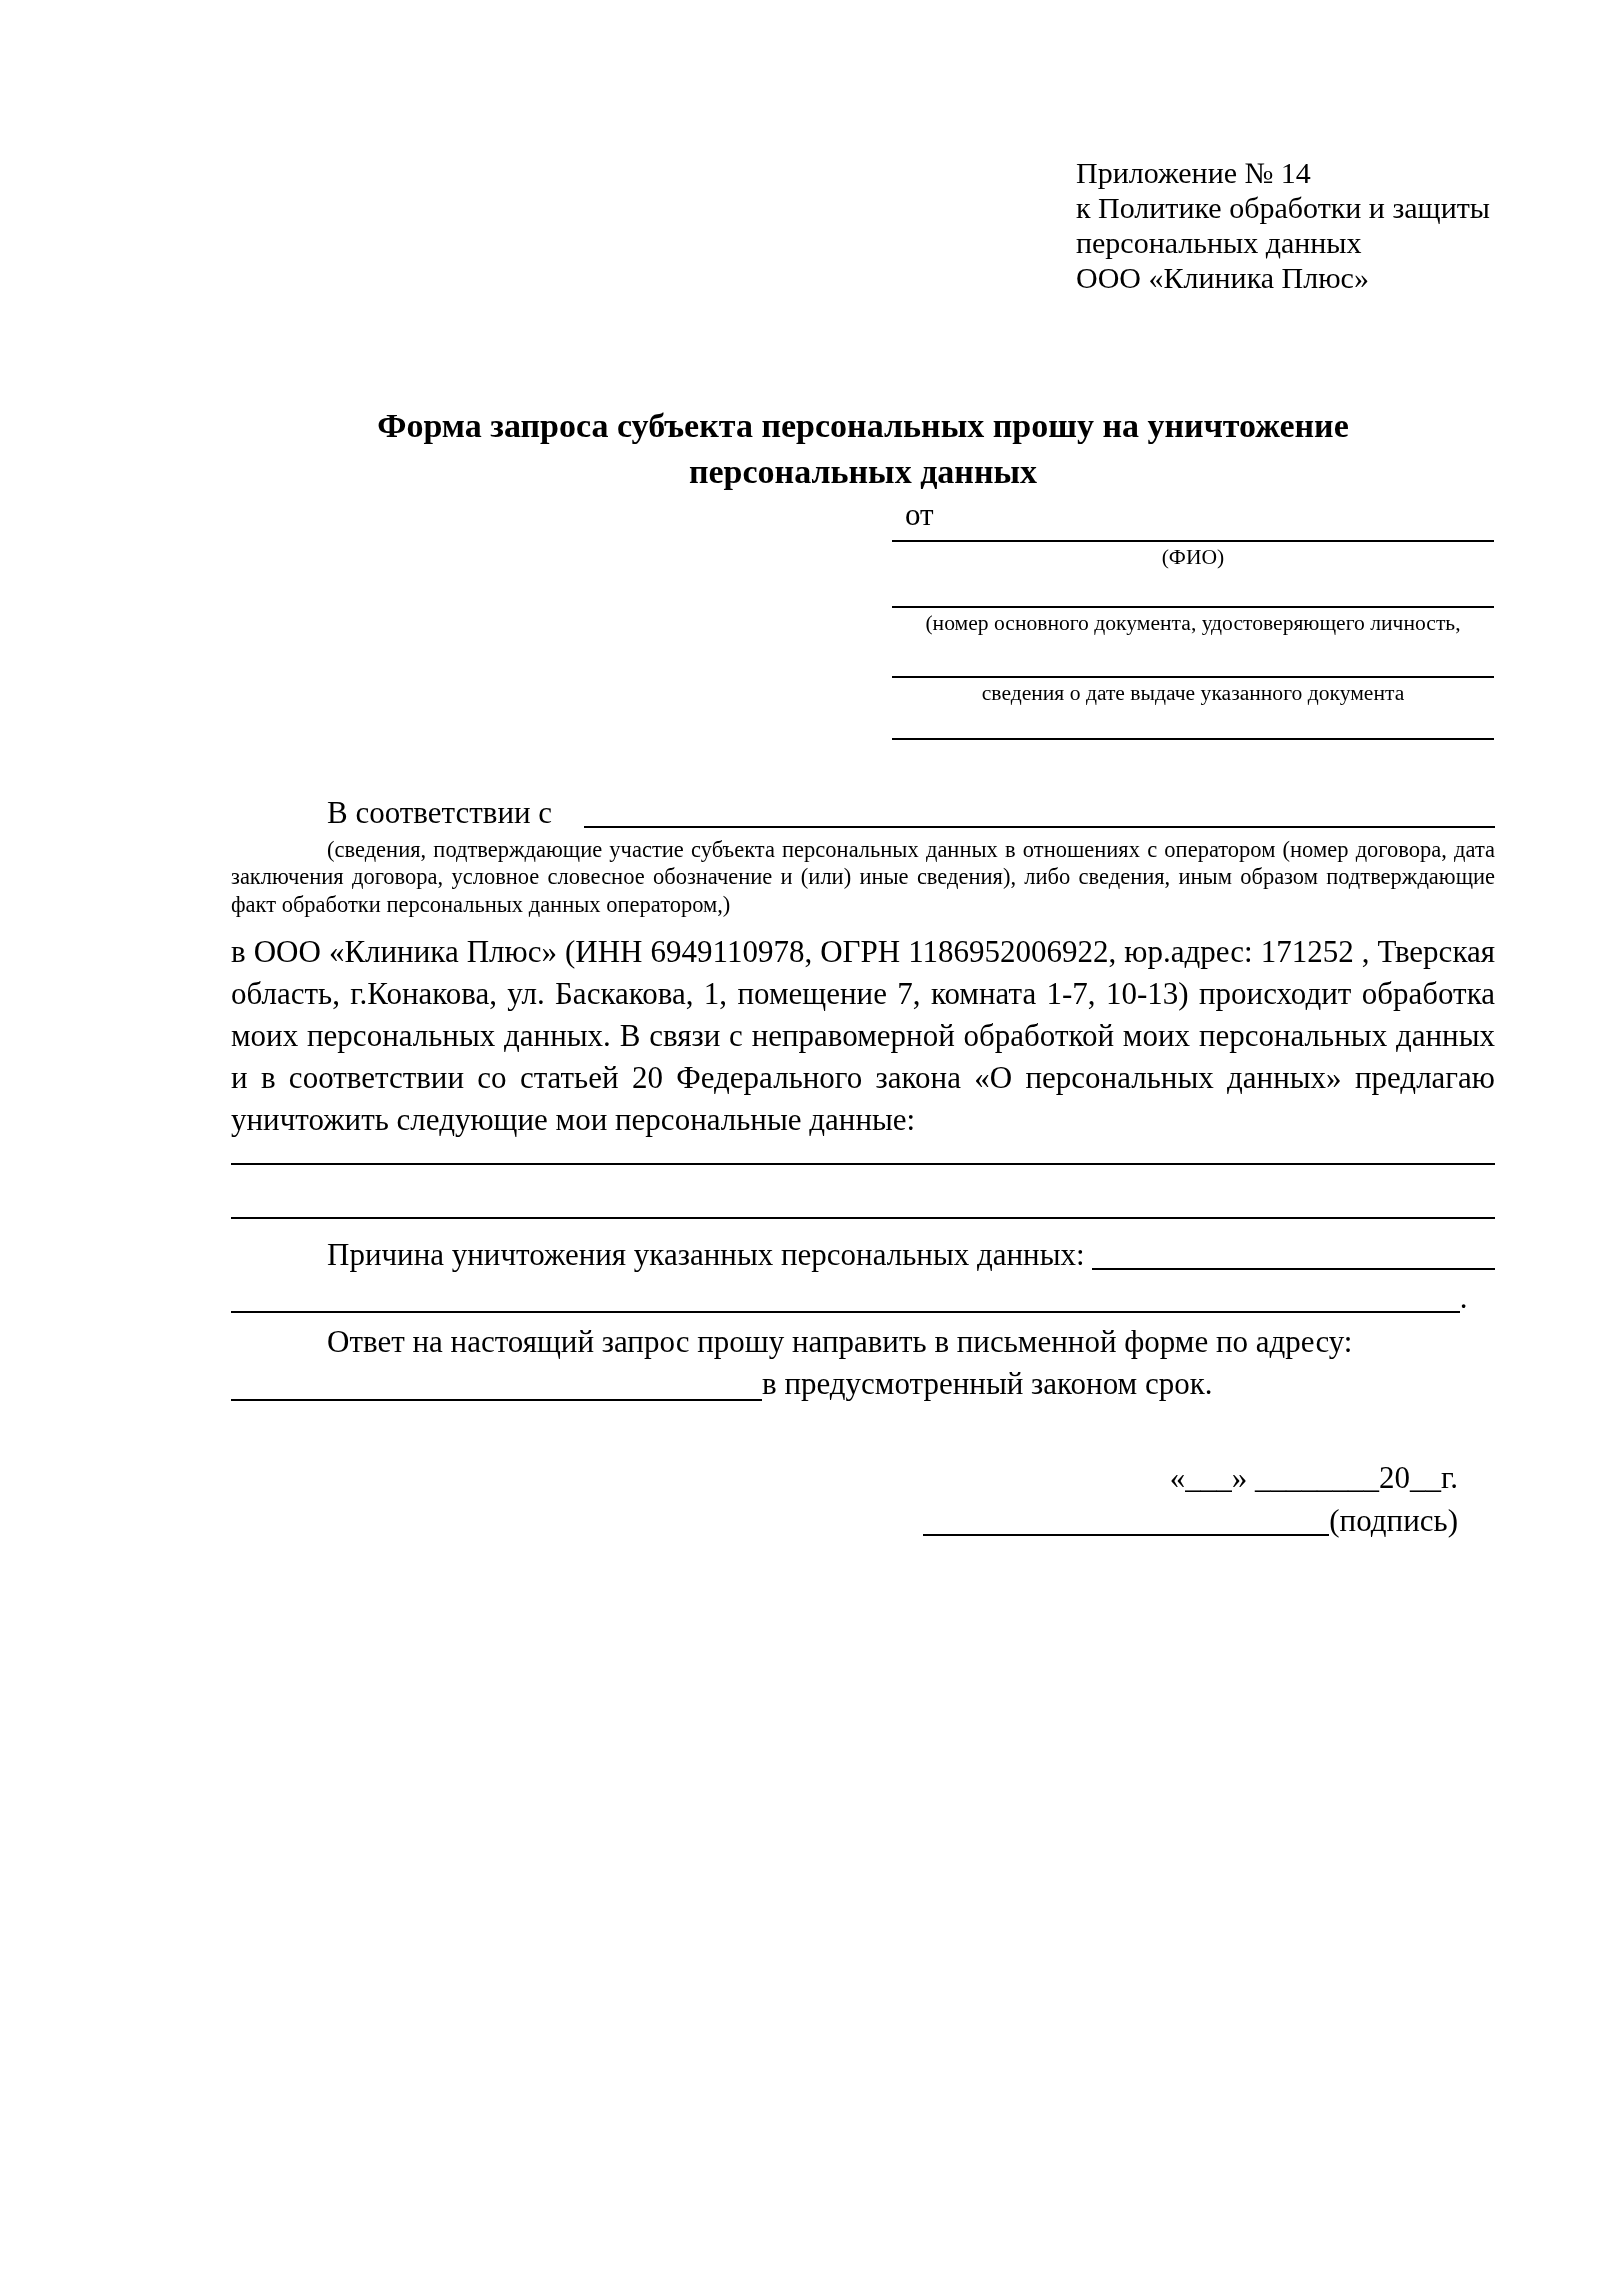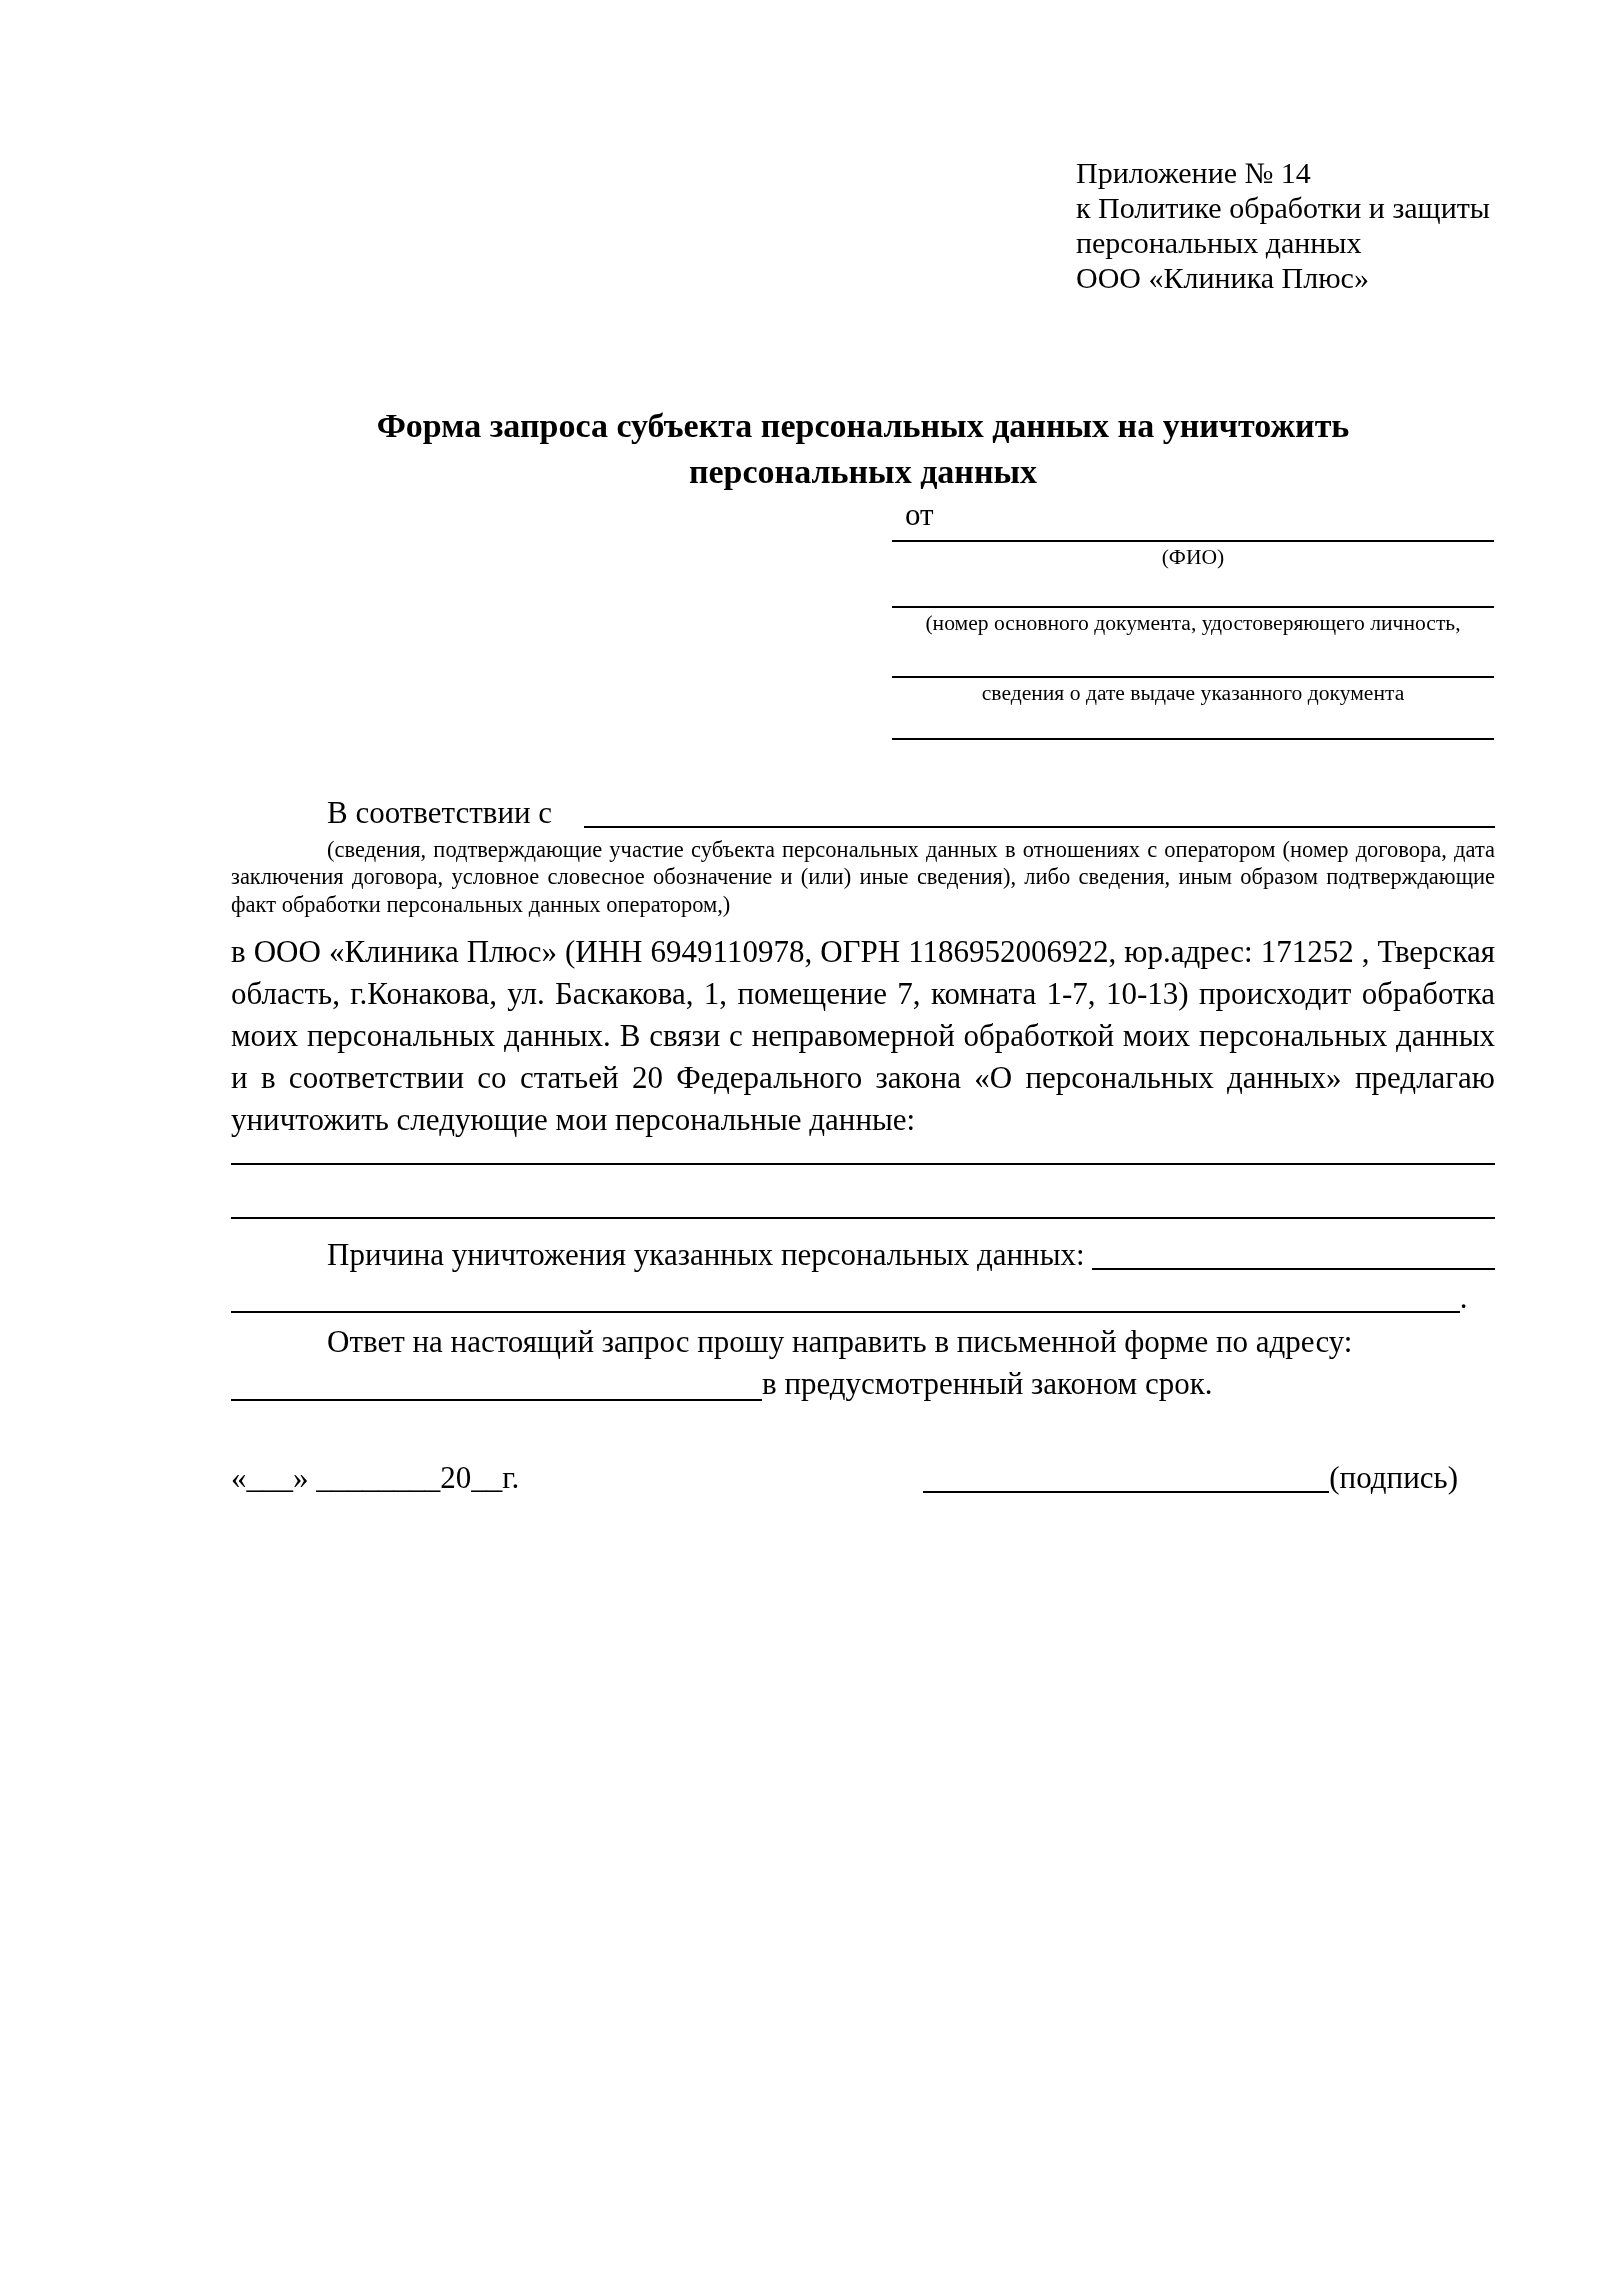--- a/index.html
+++ b/index.html
@@ -118,47 +118,48 @@
     display: flex;
     font-size: 31px;
     line-height: 42px;
   }
   .reply-row .fill {
     flex: 0 0 531px;
     margin-bottom: 3.9px;
   }
   .bottom-row {
     display: flex;
-    justify-content: space-between;
+    justify-content: flex-end;
     align-items: flex-end;
     margin-top: 51px;
     padding-right: 37px;
     font-size: 31px;
     line-height: 43px;
+    flex-direction: column;
   }
   .sign-part { display: flex; }
   .sign-part .fill {
     flex: 0 0 406px;
     margin-bottom: 5.9px;
   }
   .nowrap { white-space: nowrap; }
 </style>
 </head>
 <body>
 
 <div class="page">
 
   <div class="appendix">
     <div>Приложение № 14</div>
     <div>к Политике обработки и защиты</div>
     <div>персональных данных</div>
     <div>ООО «Клиника Плюс»</div>
   </div>
 
-  <div class="form-title">Форма запроса субъекта персональных данных на уничтожить персональных данных</div>
+  <div class="form-title">Форма запроса субъекта персональных прошу на уничтожение персональных данных</div>
 
 
   <div class="from-label">от</div>
 
   <div class="sig-block">
     <div class="sig-line h1"></div>
     <div class="sig-caption">(ФИО)</div>
     <div class="sig-line h2"></div>
     <div class="sig-caption">(номер основного документа, удостоверяющего личность,</div>
     <div class="sig-line h3"></div>

